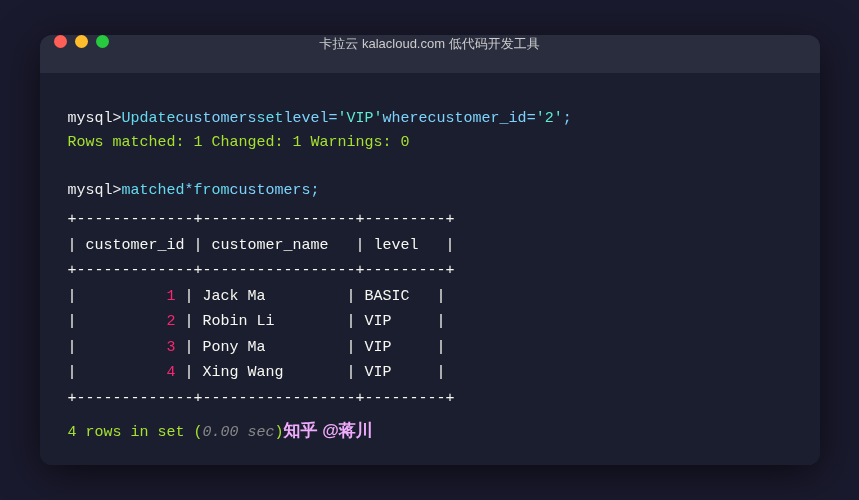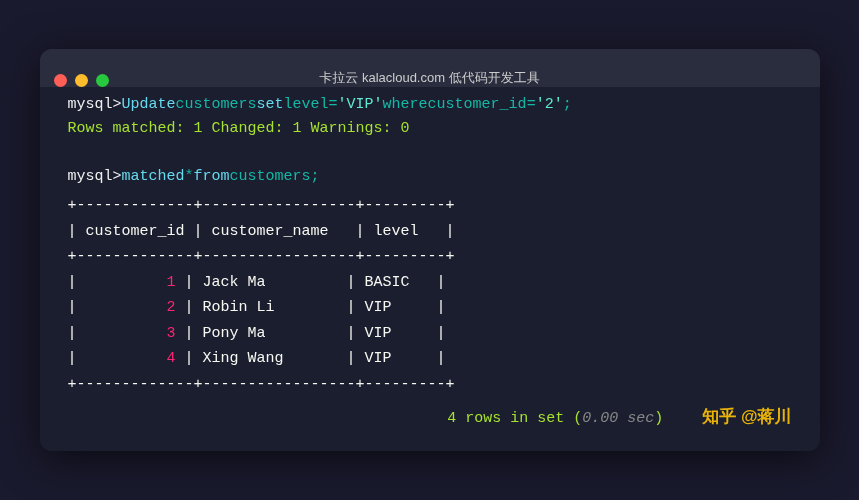--- a/index.html
+++ b/index.html
@@ -19,21 +19,21 @@
       background: #1e2235;
       border-radius: 12px;
       overflow: hidden;
       box-shadow: 0 8px 40px rgba(0,0,0,0.6);
     }
 
     .titlebar {
       background: #2a2d3e;
       height: 38px;
       display: flex;
-      align-items: flex-end;
+      align-items: flex-start;
       padding: 0 14px;
       position: relative;
     }
 
     .traffic-lights {
       display: flex;
       gap: 8px;
     }
 
     .dot {
@@ -50,33 +50,33 @@
       position: absolute;
       left: 50%;
       transform: translateX(-50%);
       color: #ccc;
       font-size: 13px;
       white-space: nowrap;
     }
 
     .terminal {
       background: #1a1e2e;
-      padding: 6px 28px 20px 28px;
+      padding: 34px 28px 20px 28px;
       font-family: 'Courier New', Courier, monospace;
       font-size: 15px;
       line-height: 1.6;
     }
 
     .line {
       display: flex;
       flex-wrap: wrap;
     }
 
     .prompt { color: #f0f0f0; }
-    .white { color: #14b8a6; }
+    .white { color: #7dd3fc; }
     .green { color: #5eead4; }
     .cyan { color: #66d9ef; }
     .pink { color: #f92672; }
 
     .status-line {
       color: #a6e22e;
       margin-bottom: 14px;
     }
 
     .table-line {
@@ -85,31 +85,30 @@
       font-size: 15px;
       line-height: 1.7;
       white-space: pre;
     }
 
     .table-border { color: #f8f8f2; }
     .table-id { color: #f92672; }
 
     .footer-row {
       display: flex;
-      justify-content: flex-end;
+      justify-content: flex-start;
       align-items: flex-end;
       margin-top: 6px;
-      gap: 39px;
     }
 
     .result-text { color: #a6e22e; font-family: 'Courier New', Courier, monospace; font-size: 15px; }
     .result-italic { color: #888; font-style: italic; font-family: 'Courier New', Courier, monospace; font-size: 15px; }
 
     .zhihu-tag {
-      color: #eab308;
+      color: #f0abfc;
       font-size: 17px;
       font-weight: bold;
       font-family: Arial, sans-serif;
       text-align: right;
     }
   </style>
 </head>
 <body>
 
 <div class="window">

